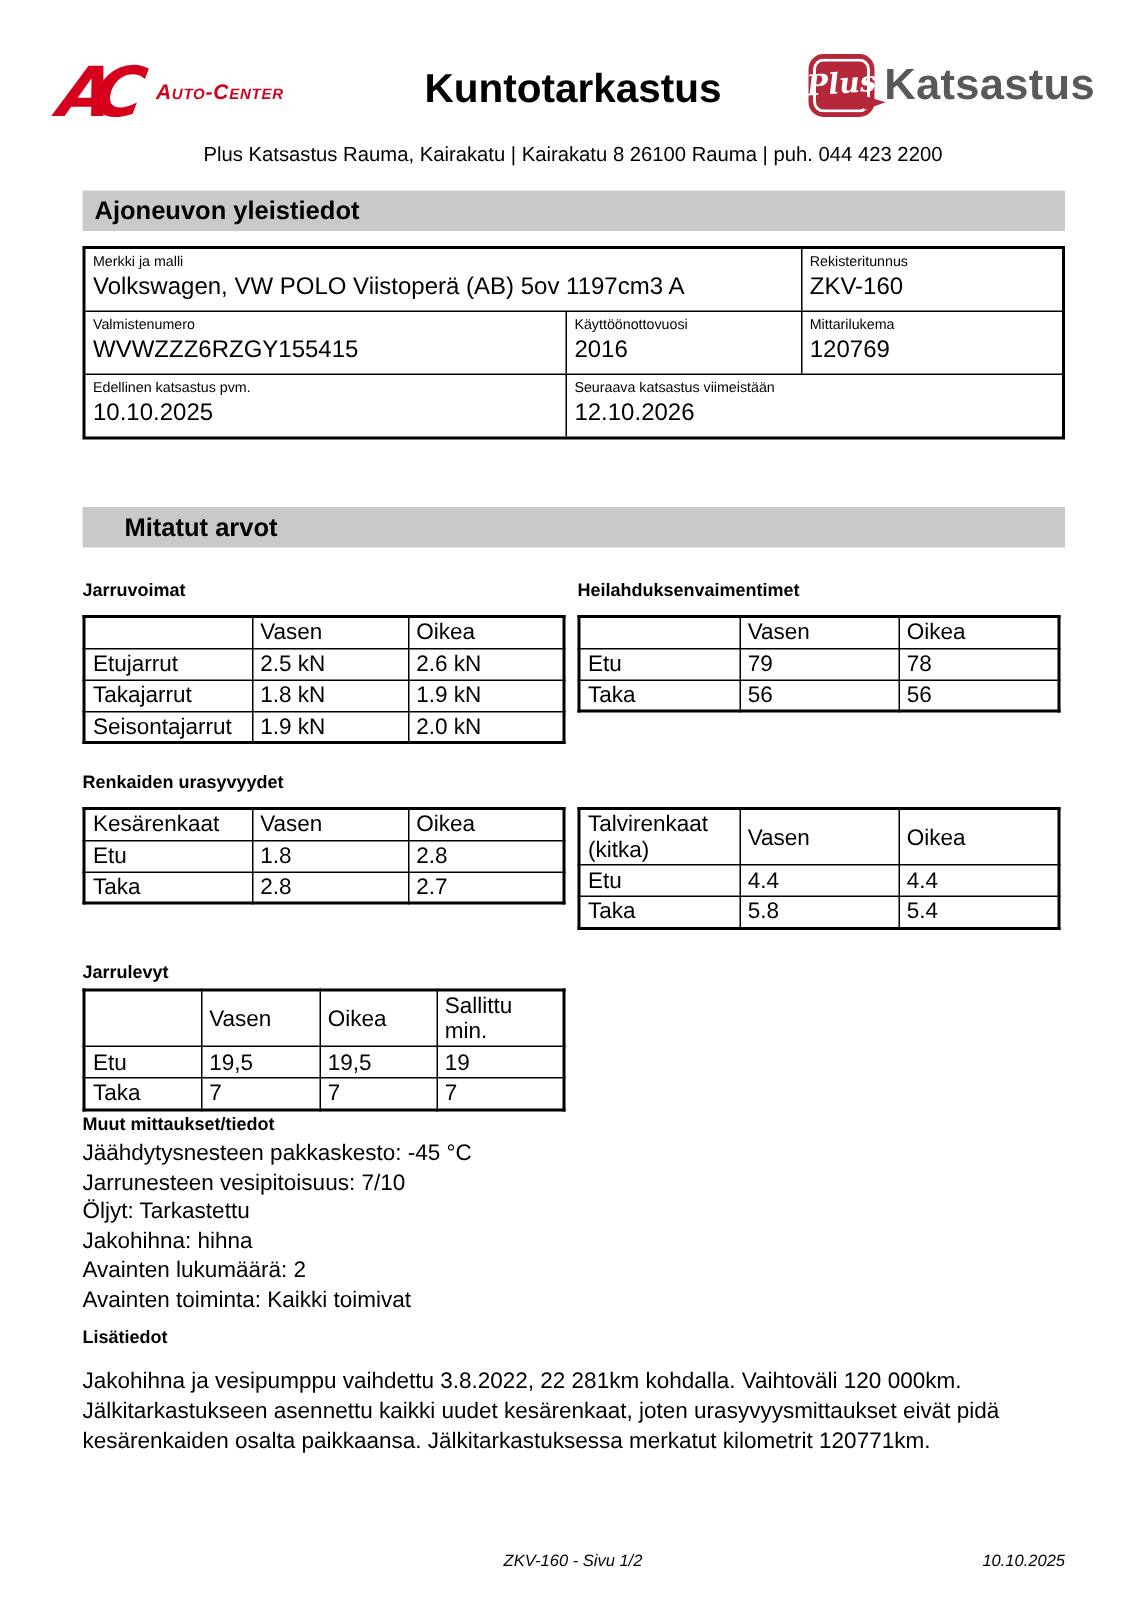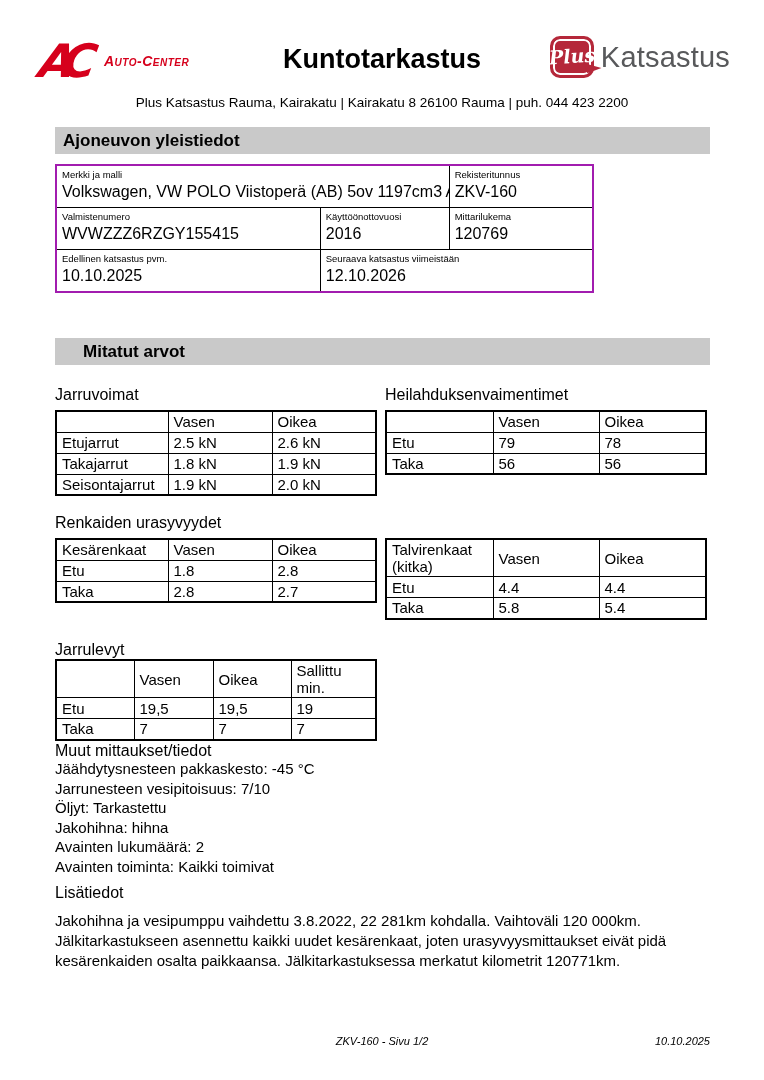--- a/index.html
+++ b/index.html
@@ -33,41 +33,41 @@
   .plus-badge-text {
     font-family:"DejaVu Serif", serif; font-style:italic; font-weight:bold;
     color:#fff; font-size:19px; transform:rotate(-4deg); padding-bottom:2px;
   }
   .plus-tail {
     position:absolute; right:-9px; bottom:4px; width:0; height:0;
     border-style:solid; border-width:11px 0 0 15px;
     border-color:transparent transparent transparent #b5283a;
     transform:rotate(-20deg);
   }
-  .katsastus-text { color:#58595b; font-weight:normal; font-size:29px; margin-left:7px; letter-spacing:0.2px; }
+  .katsastus-text { color:#58595b; font-weight:bold; font-size:29px; margin-left:7px; letter-spacing:0.2px; }
   .subtitle { left:0; right:0; top:95px; text-align:center; font-size:13.5px; }
 
   
   .section-bar {
     left:55px; width:655px; height:27px; box-sizing:border-box;
     background:#c9c9c9; font-weight:bold; font-size:17px; line-height:27px;
     padding-left:8px;
   }
 
   
-  .vtable { left:55px; top:164px; width:539px; border:2px solid #a21caf; box-sizing:border-box; }
+  .vtable { left:55px; top:164px; width:655px; border:2px solid #000000; box-sizing:border-box; }
   .vrow { display:flex; border-bottom:1px solid #000; }
   .vrow:last-child { border-bottom:none; }
   .vcell { border-right:1px solid #000; box-sizing:border-box; padding:3px 5px 0 5px; height:41px; overflow:hidden; }
   .vcell.last { border-right:none; flex:1; }
   .vlabel { font-size:9.5px; }
   .vvalue { font-size:16px; margin-top:3px; white-space:nowrap; }
 
   
-  .tlabel { font-weight:normal; font-size:16px; }
+  .tlabel { font-weight:bold; font-size:12px; }
   table.mtable { border-collapse:collapse; border:2px solid #000; table-layout:fixed; background:#fff; }
   table.mtable td {
     border:1px solid #000; font-size:15px; padding:1px 5px; height:21px;
     box-sizing:border-box; vertical-align:middle; overflow:hidden;
   }
   
   .muut-line { font-size:15px; line-height:19.5px; }
   .lisatiedot-text { width:655px; font-size:15px; line-height:20px; }
   .footer { font-style:italic; font-size:11px; }
 </style>

